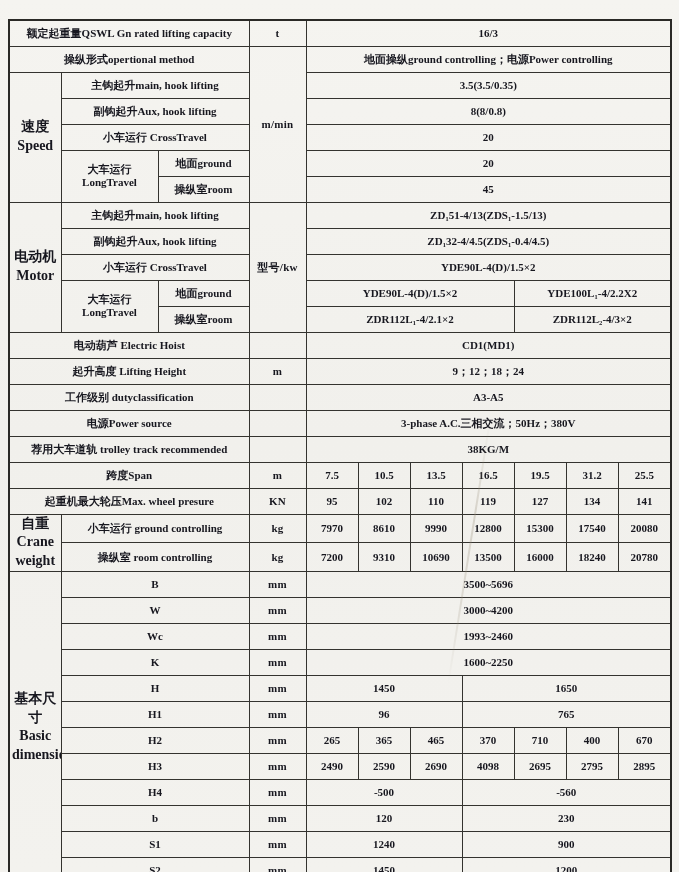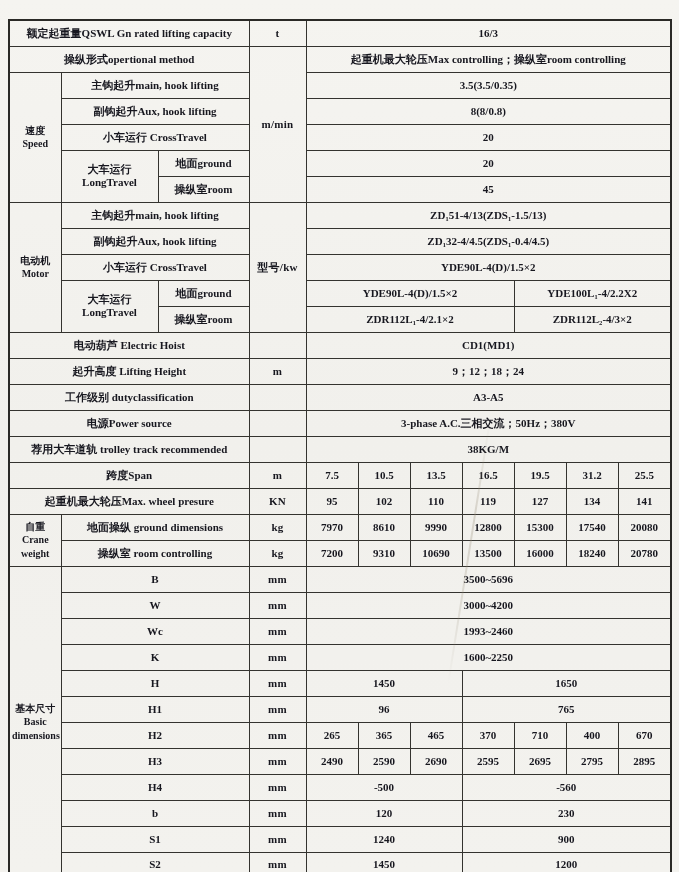--- a/index.html
+++ b/index.html
@@ -28,21 +28,21 @@
     font-weight:bold;
     font-size:11px;
     color:#17171f;
     padding:0 2px;
     white-space:pre-line;
     line-height:1.18;
     overflow:hidden;
   }
   table.spec{border:2px solid #2a2926;}
   table.spec tr{height:26px;}
-  table.spec td.grp{font-size:10px;line-height:1.35;}
+  table.spec td.grp{font-size:14px;line-height:1.35;}
   table.spec td.unit{font-size:11px;letter-spacing:0.3px;}
   .col-a{width:52px}.col-b{width:97px}.col-c{width:91px}.col-u{width:57px}
   .col-d{width:52px}.col-dl{width:53px}
   .crease{
     position:absolute;
     left:468px;top:420px;
     width:2px;height:265px;
     background:linear-gradient(180deg,rgba(150,140,120,0) 0%,rgba(150,140,120,0.30) 35%,rgba(150,140,120,0.22) 70%,rgba(150,140,120,0) 100%);
     transform:rotate(9deg);
     pointer-events:none;
@@ -68,21 +68,21 @@
     </colgroup>
     <tbody>
         <tr>
           <td colspan="3">额定起重量QSWL Gn rated lifting capacity</td>
           <td class="unit">t</td>
           <td colspan="7">16/3</td>
         </tr>
         <tr>
           <td colspan="3">操纵形式opertional method</td>
           <td rowspan="6" class="unit">m/min</td>
-          <td colspan="7">起重机最大轮压Max controlling；操纵室room controlling</td>
+          <td colspan="7">地面操纵ground controlling；电源Power controlling</td>
         </tr>
         <tr>
           <td rowspan="5" class="grp">速度
 Speed</td>
           <td colspan="2">主钩起升main, hook lifting</td>
           <td colspan="7">3.5(3.5/0.35)</td>
         </tr>
         <tr>
           <td colspan="2">副钩起升Aux, hook lifting</td>
           <td colspan="7">8(8/0.8)</td>
@@ -172,21 +172,21 @@
           <td>110</td>
           <td>119</td>
           <td>127</td>
           <td>134</td>
           <td>141</td>
         </tr>
         <tr>
           <td rowspan="2" class="grp">自重
 Crane
 weight</td>
-          <td colspan="2">地面操纵 ground dimensions</td>
+          <td colspan="2">小车运行 ground controlling</td>
           <td class="unit">kg</td>
           <td>7970</td>
           <td>8610</td>
           <td>9990</td>
           <td>12800</td>
           <td>15300</td>
           <td>17540</td>
           <td>20080</td>
         </tr>
         <tr>
@@ -245,21 +245,21 @@
           <td>710</td>
           <td>400</td>
           <td>670</td>
         </tr>
         <tr>
           <td colspan="2">H3</td>
           <td class="unit">mm</td>
           <td>2490</td>
           <td>2590</td>
           <td>2690</td>
-          <td>2595</td>
+          <td>4098</td>
           <td>2695</td>
           <td>2795</td>
           <td>2895</td>
         </tr>
         <tr>
           <td colspan="2">H4</td>
           <td class="unit">mm</td>
           <td colspan="3">-500</td>
           <td colspan="4">-560</td>
         </tr>

